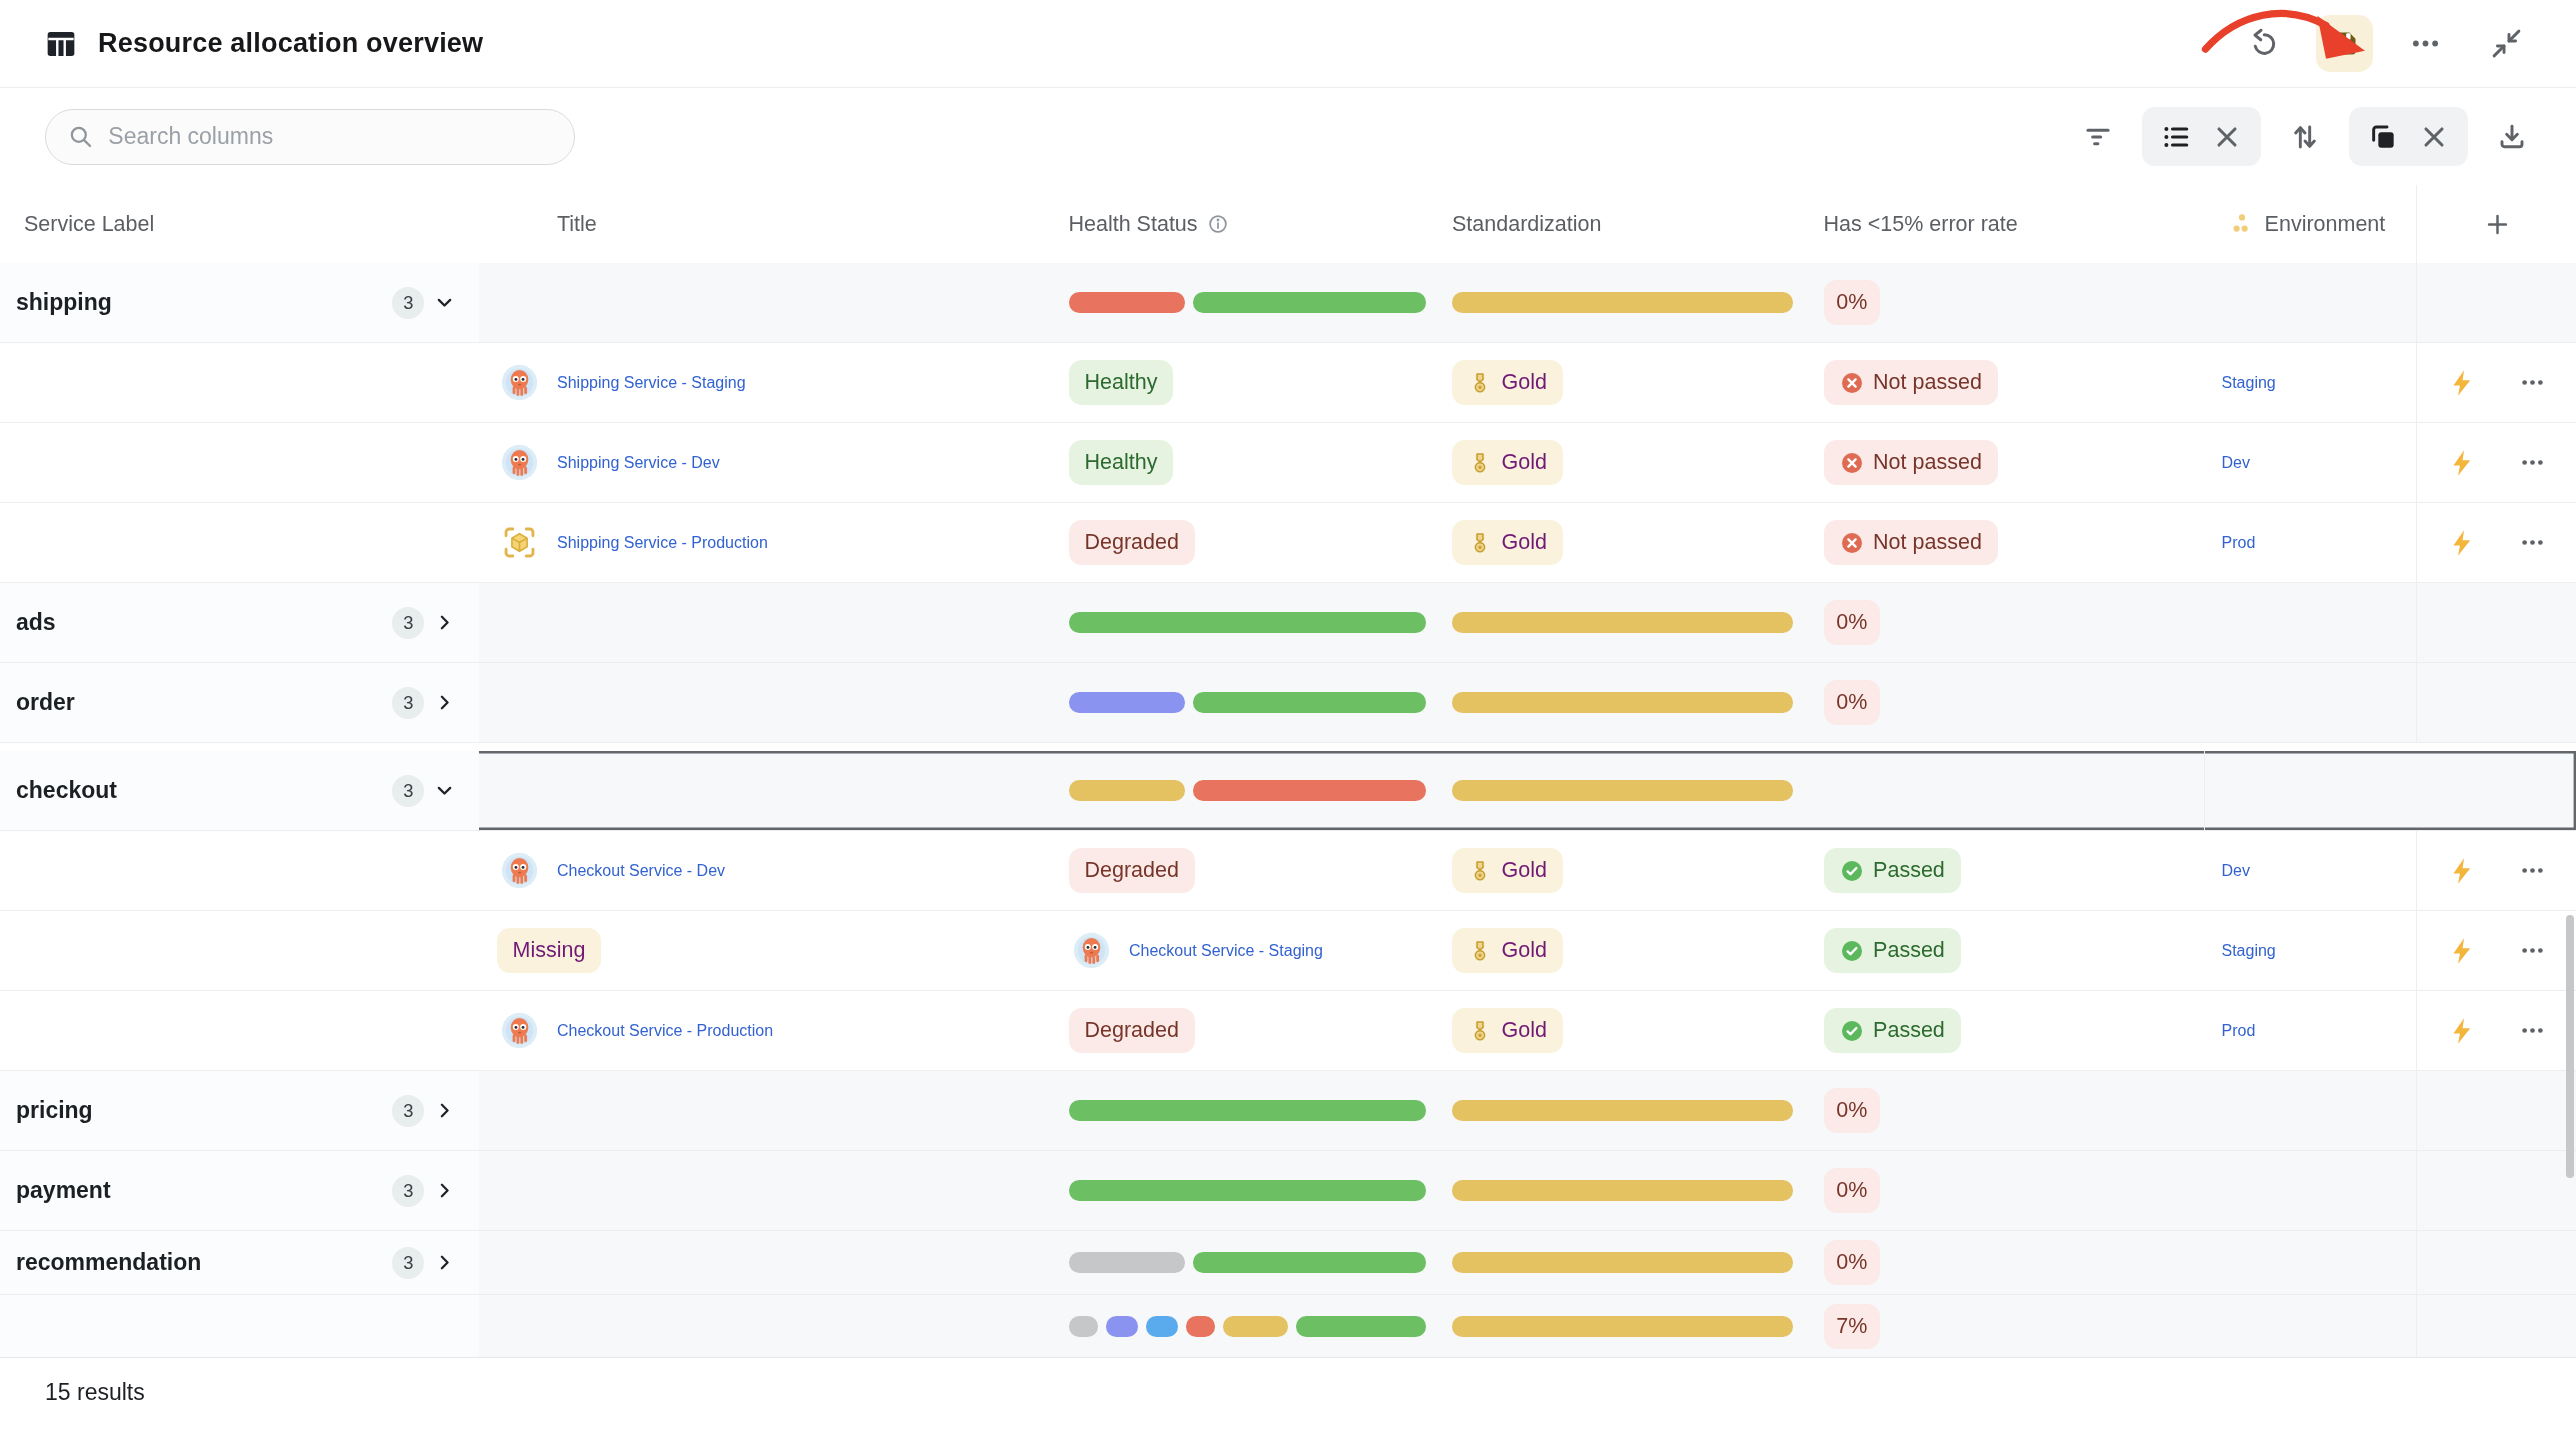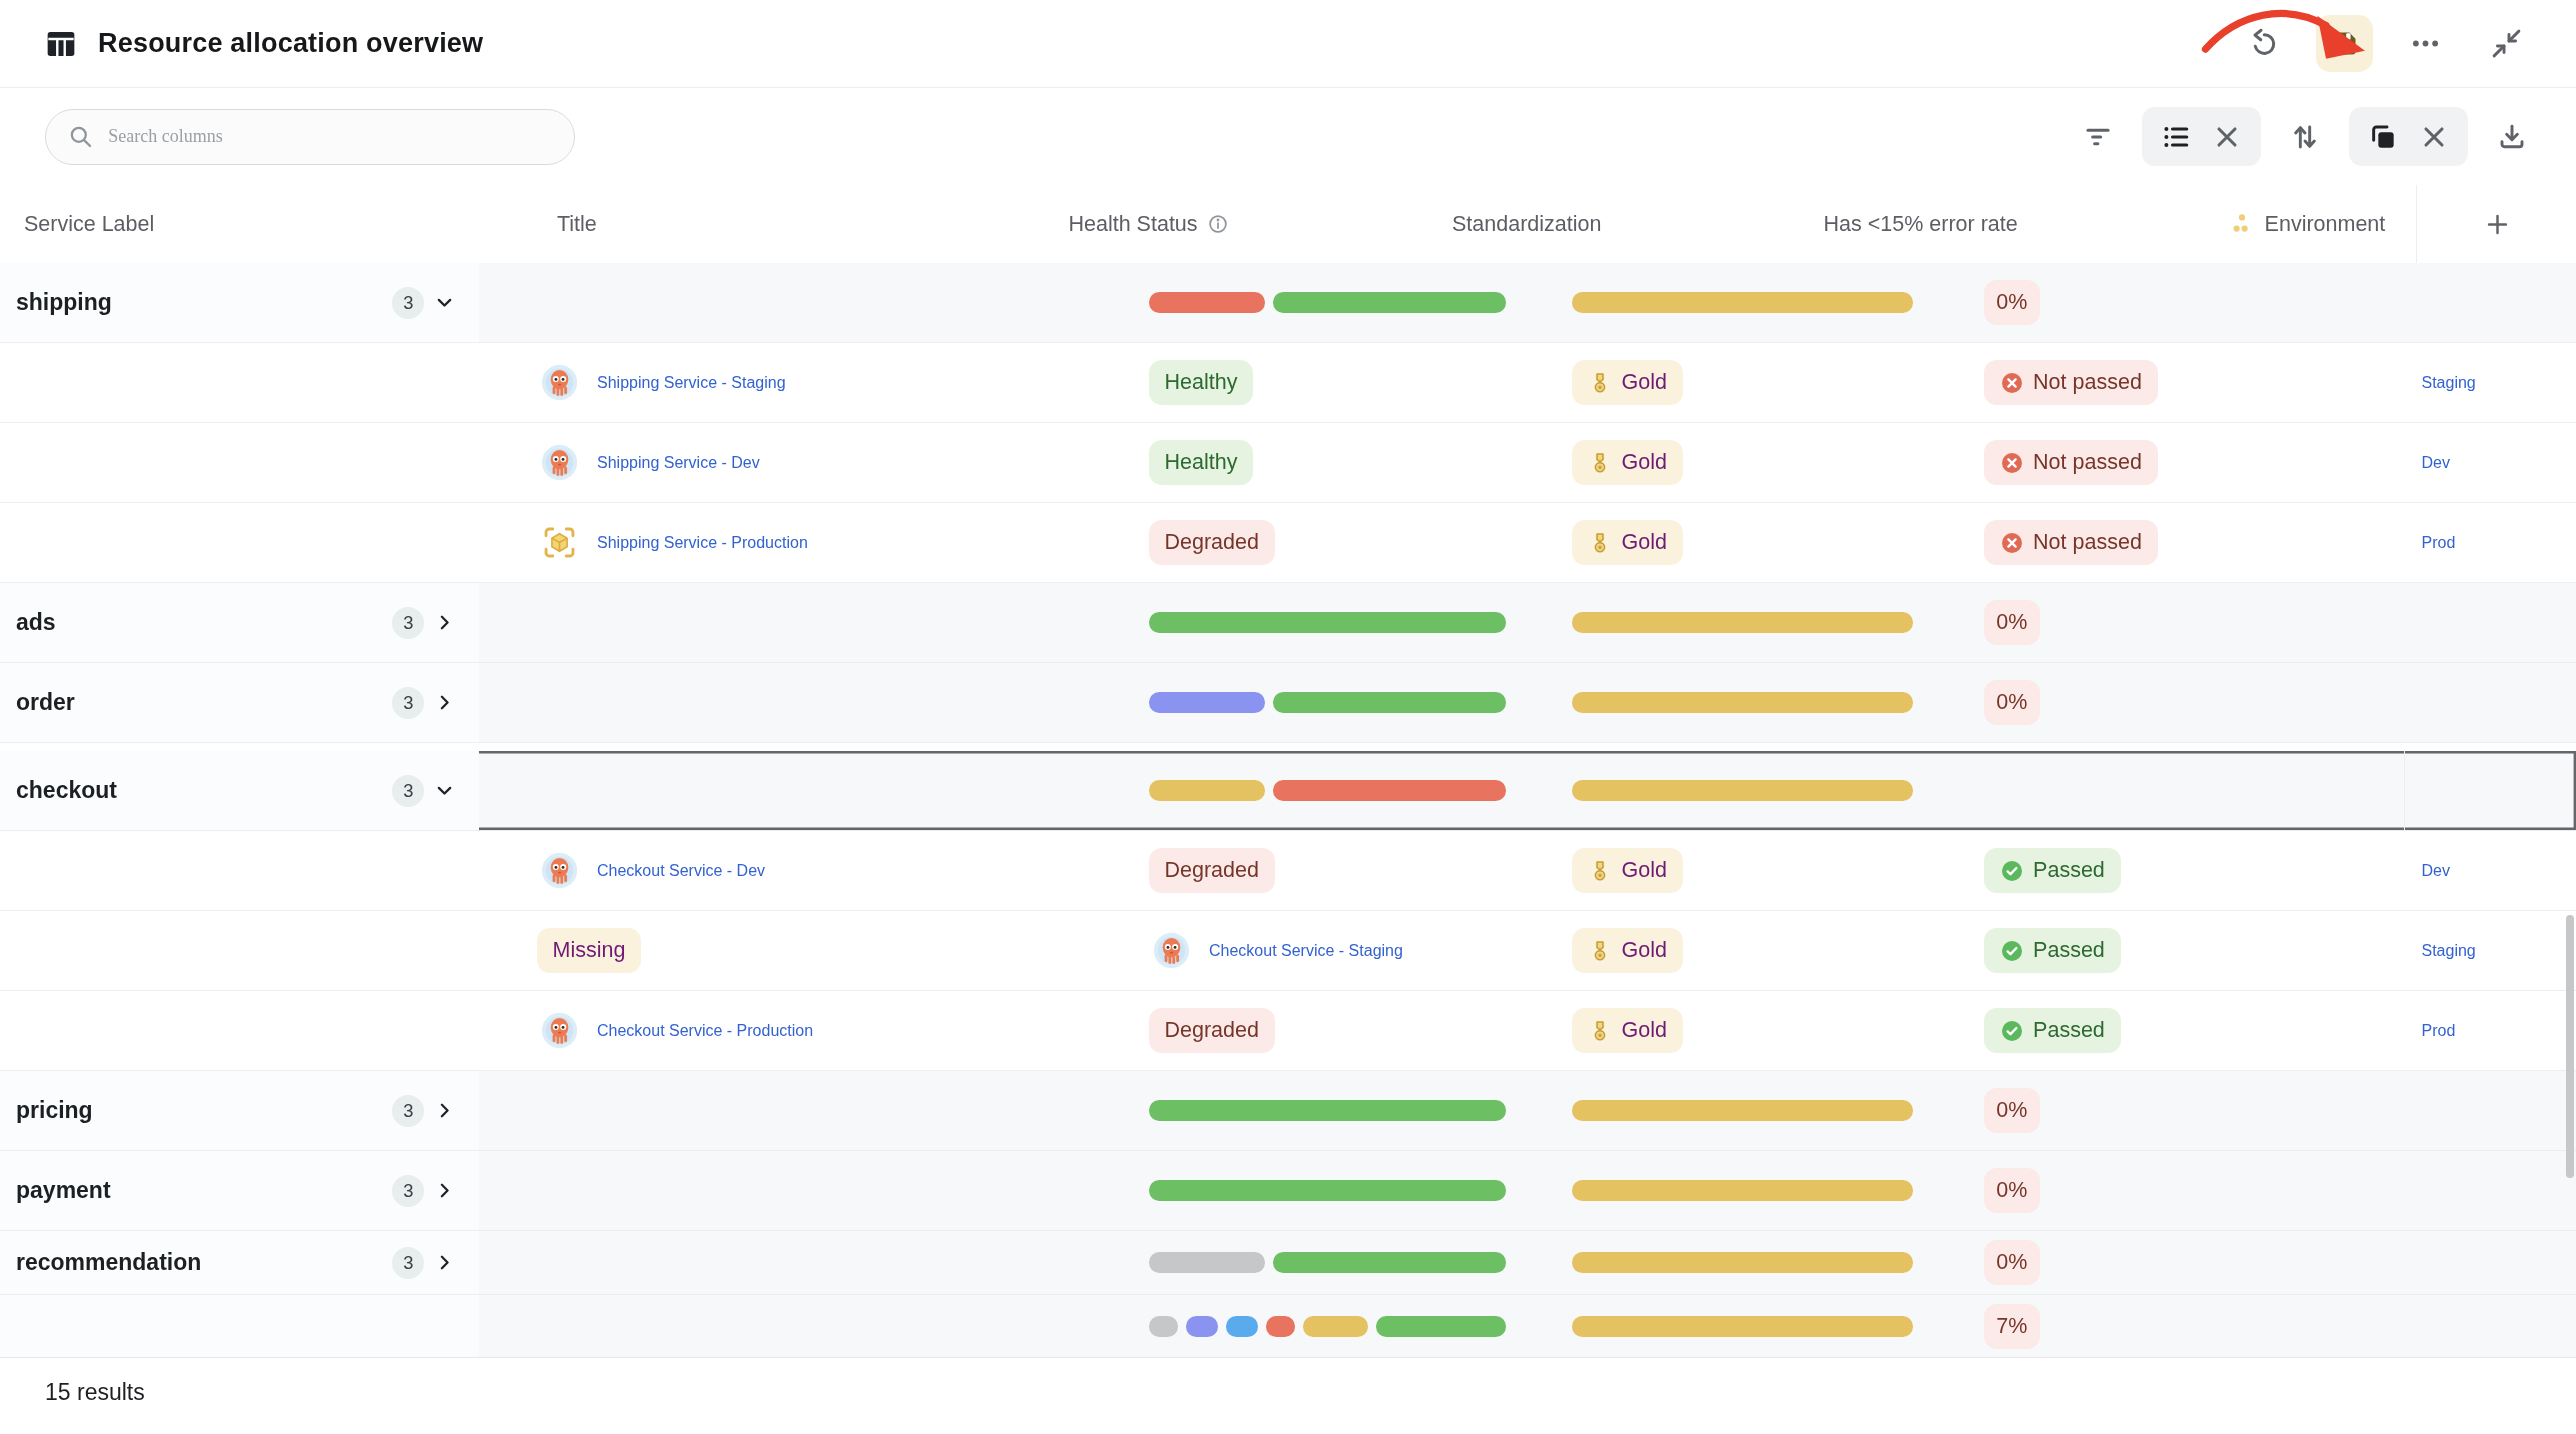--- a/index.html
+++ b/index.html
@@ -13,21 +13,21 @@
   .tb-actions { margin-left:auto; display:flex; align-items:center; gap:24px; }
   .tb-btn { width:57px; height:57px; border-radius:14.3px; display:flex; align-items:center; justify-content:center; color:#5f6368; cursor:pointer; background:transparent; border:none; }
   .tb-btn svg { width:33px; height:33px; }
   .tb-btn.highlighted { background:#f9f0da; color:#6f5b19; }
   .annotation-arrow { position:absolute; right:183px; top:0; width:199px; height:73px; pointer-events:none; }
 
   
   .toolbar { height:97px; display:flex; align-items:center; padding:0 41px 0 45px; background:#fff; }
   .search-box { width:530px; height:56px; border:1.6px solid #d9dbdf; border-radius:28px; background:#fbfbfc; display:flex; align-items:center; padding:0 21px; gap:14.3px; }
   .search-box svg { width:27px; height:27px; color:#8f959b; flex:none; }
-  .search-box input { border:none; outline:none; background:transparent; font-size:18px; color:#1f2228; width:100%; font-family:Liberation Serif, serif; }
+  .search-box input { border:none; outline:none; background:transparent; font-size:23px; color:#1f2228; width:100%; font-family:Liberation Sans, sans-serif; }
   .search-box input::placeholder { color:#9aa0a6; }
   .tool-right { margin-left:auto; display:flex; align-items:center; gap:21px; }
   .tool-icon { width:46px; height:46px; display:flex; align-items:center; justify-content:center; color:#5f6368; cursor:pointer; background:none; border:none;}
   .tool-icon svg { width:32px; height:32px; }
   .tool-pill { height:59px; background:#f0f2f3; border-radius:12.7px; display:flex; align-items:center; padding:0 11px; gap:4.8px; }
   .tool-pill .tool-icon { color:#202124; }
   .tool-pill .tool-icon.dim { color:#5f6368; }
 
   
   .grid-row { display:grid; grid-template-columns:479px 572px 382px 373px 398px 212px 161px; align-items:center; }
@@ -36,21 +36,21 @@
   .thead .hcell.h-service { padding-left:24px; }
   .thead .hcell.h-title { padding-left:78px; }
   .thead .hcell.h-std { padding-left:19px; }
   .thead .hcell.h-env { padding-left:27px; }
   .thead .hcell.h-add { justify-content:center; padding-left:0; border-left:0.8px solid #eceef0; height:100%; color:#5f6368;}
   .info-i { width:22px; height:22px; color:#8f959b; }
   .env-hier { width:24px; height:24px; }
   .plus-btn { width:37px; height:37px; display:flex; align-items:center; justify-content:center; cursor:pointer; background:none; border:none; color:#5f6368;}
   .plus-btn svg{ width:27px; height:27px;}
 
-  .row { height:80px; background:#fff; border-bottom:1.6px solid #ededf0; position:relative;gap:40px; }
+  .row { height:80px; background:#fff; border-bottom:1.6px solid #ededf0; position:relative; }
   .row.group { background:#f7f8f9; cursor:pointer; }
   .row.group .c-label { background:#fbfcfd; }
   .row.compact { height:64px; }
   .row.summary { height:62px; background:#f7f8f9; border-bottom:none; }
   .row.summary .c-label { background:#fbfcfd; }
   .row.selected { box-shadow:inset 0 0 0 2.4px #63676b; z-index:2;margin-top:8px; }
   .cell { height:100%; display:flex; align-items:center; }
   .c-label { padding:0 24px 0 16px; }
   .group-label { font-size:23px; font-weight:700; color:#1d2023; }
   .count-pill { margin-left:auto; min-width:32px; height:32px; border-radius:16px; background:#e8edee; color:#393d41; font-size:18.3px; display:flex; align-items:center; justify-content:center; padding:0 4.8px; }

